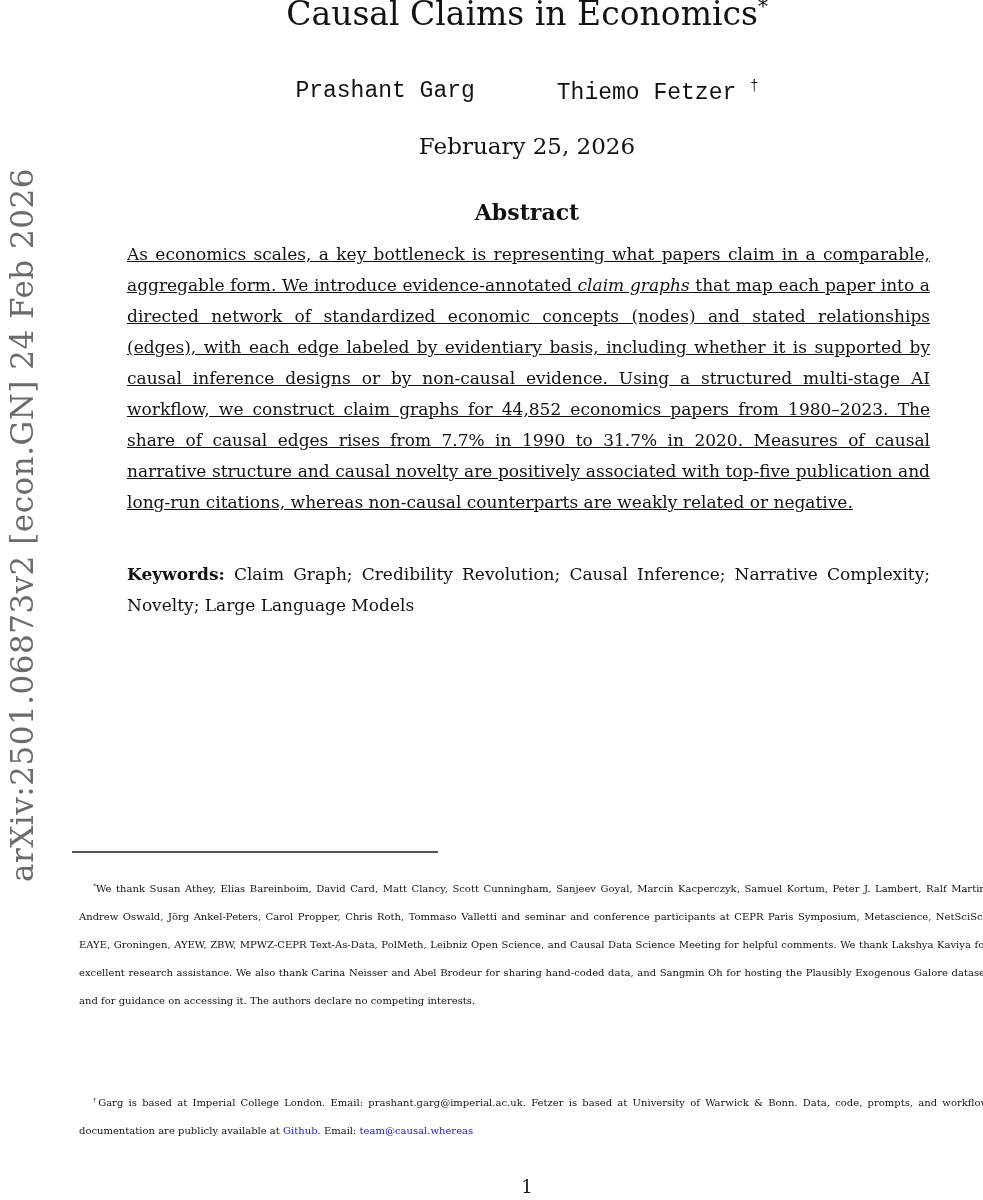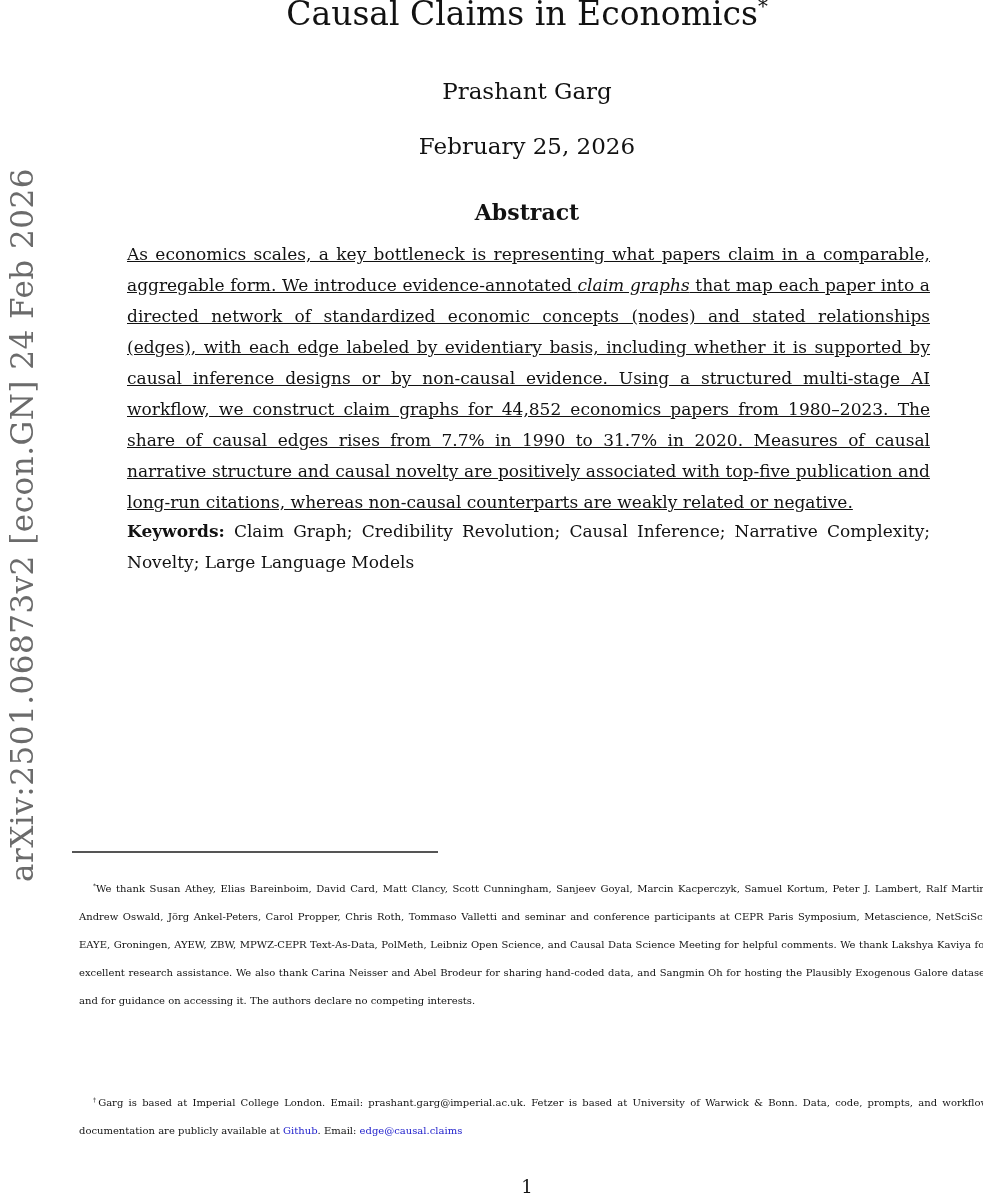--- a/index.html
+++ b/index.html
@@ -44,20 +44,21 @@
   }
   .authors {
     position: absolute;
     top: 78px;
     left: 72px;
     width: 910px;
     display: flex;
     justify-content: center;
     gap: 82px;
     font-size: 23px;
+    font-family: Liberation Mono, monospace;
   }
   .authors sup {
     font-size: 62%;
     vertical-align: super;
   }
   .date {
     position: absolute;
     top: 133px;
     left: 72px;
     width: 910px;
@@ -82,21 +83,21 @@
     font-size: 17px;
     line-height: 31px;
     text-align: justify;
     text-decoration: underline;
   }
   .abstract-body em {
     font-style: italic;
   }
   .keywords {
     position: absolute;
-    top: 516px;
+    top: 559px;
     left: 127px;
     width: 803px;
     margin: 0;
     font-size: 17px;
     line-height: 31px;
     text-align: justify;
   }
   .keywords b {
     font-weight: bold;
   }
@@ -144,31 +145,32 @@
 <body>
 
 <div class="page">
 
   <div class="watermark">arXiv:2501.06873v2  [econ.GN]  24 Feb 2026</div>
 
   <h1 class="title"><span>Causal Claims in Economics</span><sup>*</sup></h1>
 
   <div class="authors">
     <span class="author">Prashant Garg</span>
+    <span class="author"><span>Thiemo Fetzer</span>&nbsp;<sup>†</sup></span>
   </div>
 
   <div class="date">February 25, 2026</div>
 
   <div class="abstract-heading">Abstract</div>
 
   <p class="abstract-body"><span>As economics scales, a key bottleneck is representing what papers claim in a comparable, aggregable form. We introduce evidence-annotated </span><em>claim graphs</em><span> that map each paper into a directed network of standardized economic concepts (nodes) and stated relationships (edges), with each edge labeled by evidentiary basis, including whether it is supported by causal inference designs or by non-causal evidence. Using a structured multi-stage AI workflow, we construct claim graphs for 44,852 economics papers from 1980–2023. The share of causal edges rises from 7.7% in 1990 to 31.7% in 2020. Measures of causal narrative structure and causal novelty are positively associated with top-five publication and long-run citations, whereas non-causal counterparts are weakly related or negative.</span></p>
 
   <p class="keywords"><b>Keywords:</b><span> Claim Graph; Credibility Revolution; Causal Inference; Narrative Complexity; Novelty; Large Language Models</span></p>
 
   <div class="footnote-rule"></div>
 
   <p class="footnote footnote-thanks"><sup>*</sup><span>We thank Susan Athey, Elias Bareinboim, David Card, Matt Clancy, Scott Cunningham, Sanjeev Goyal, Marcin Kacperczyk, Samuel Kortum, Peter J. Lambert, Ralf Martin, Andrew Oswald, Jörg Ankel-Peters, Carol Propper, Chris Roth, Tommaso Valletti and seminar and conference participants at CEPR Paris Symposium, Metascience, NetSciSci, EAYE, Groningen, AYEW, ZBW, MPWZ-CEPR Text-As-Data, PolMeth, Leibniz Open Science, and Causal Data Science Meeting for helpful comments. We thank Lakshya Kaviya for excellent research assistance. We also thank Carina Neisser and Abel Brodeur for sharing hand-coded data, and Sangmin Oh for hosting the Plausibly Exogenous Galore dataset and for guidance on accessing it. The authors declare no competing interests.</span></p>
 
-  <p class="footnote footnote-affiliation"><sup>†</sup><span>Garg is based at Imperial College London. Email: prashant.garg@imperial.ac.uk. Fetzer is based at University of Warwick &amp; Bonn. Data, code, prompts, and workflow documentation are publicly available at </span><a class="link">Github</a><span>. Email: </span><a class="link">edge@causal.claims</a></p>
+  <p class="footnote footnote-affiliation"><sup>†</sup><span>Garg is based at Imperial College London. Email: prashant.garg@imperial.ac.uk. Fetzer is based at University of Warwick &amp; Bonn. Data, code, prompts, and workflow documentation are publicly available at </span><a class="link">Github</a><span>. Email: </span><a class="link">team@causal.whereas</a></p>
 
   <div class="pageno">1</div>
 
 </div>
 
 </body></html>

